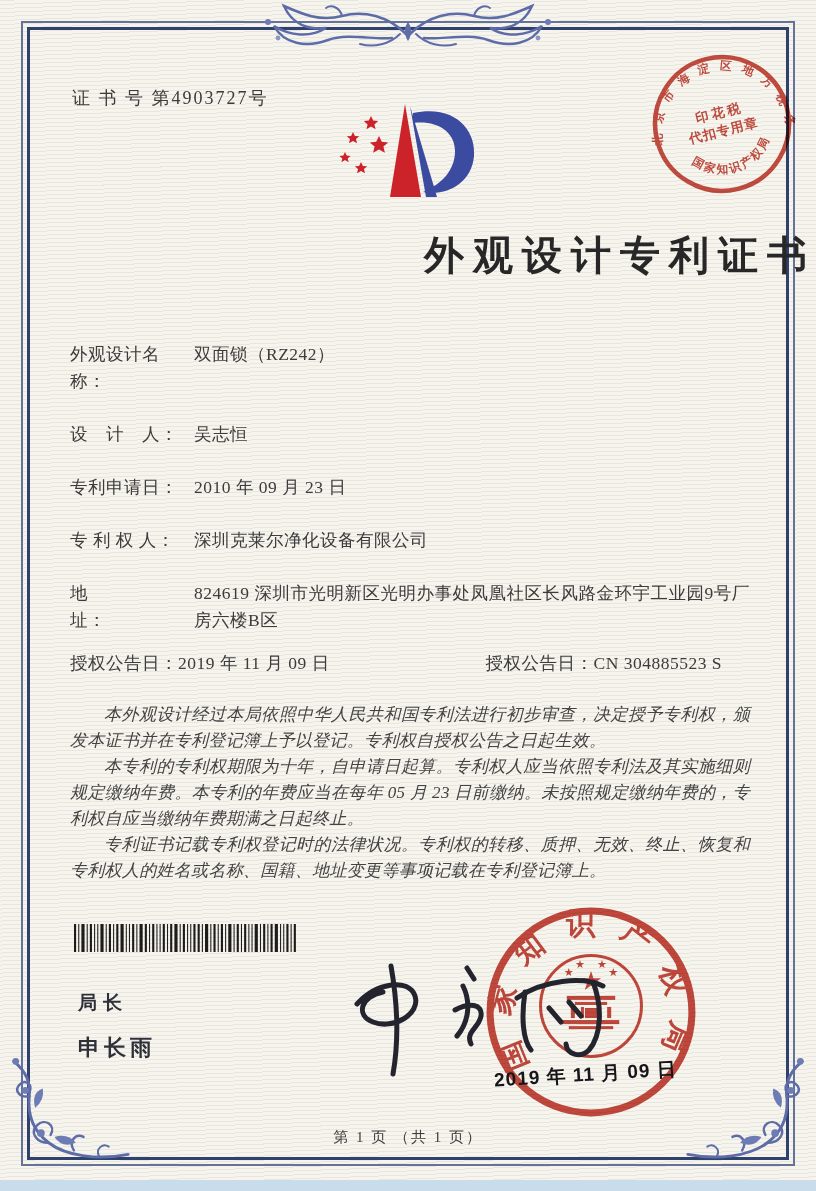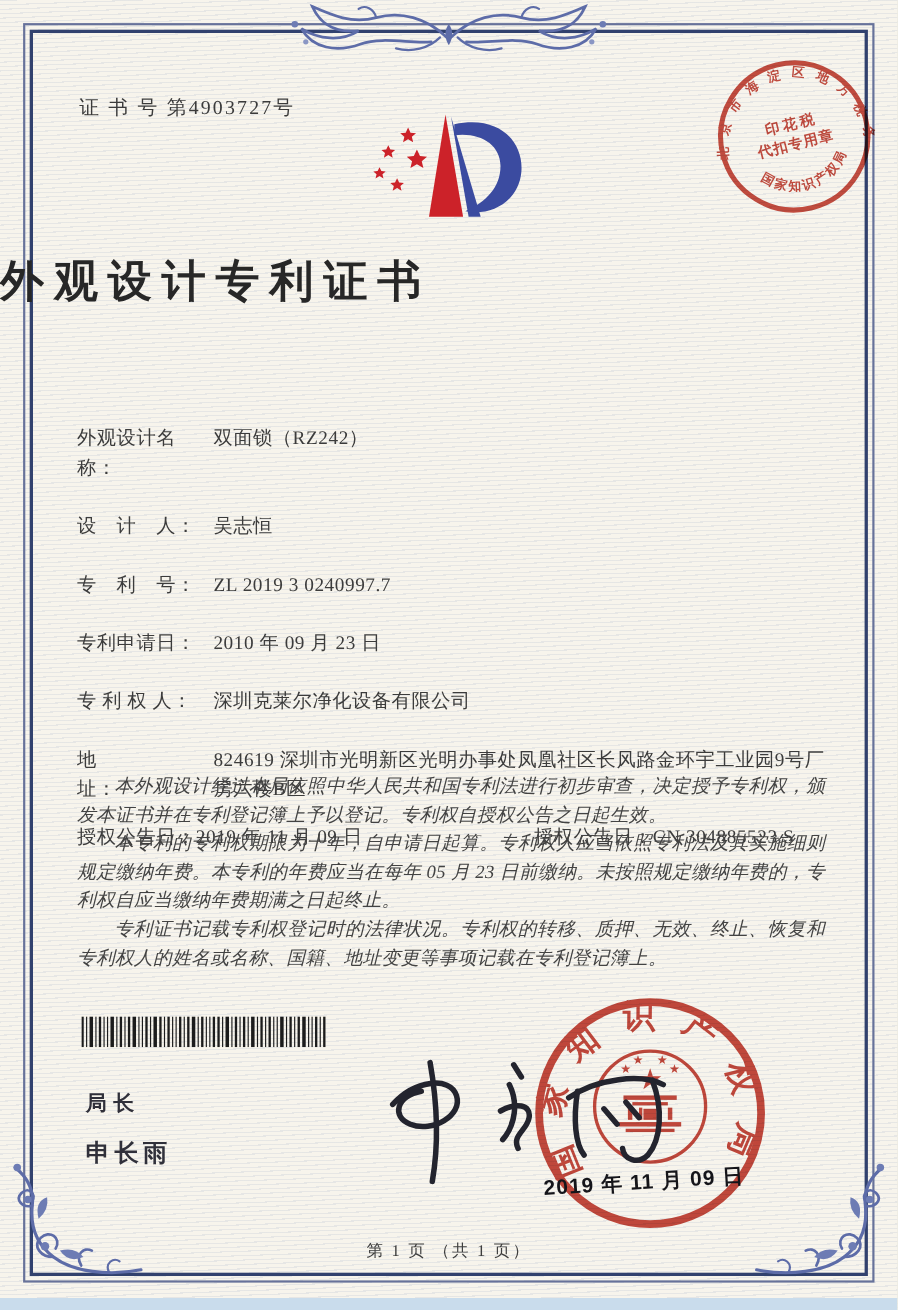--- a/index.html
+++ b/index.html
@@ -13,23 +13,23 @@
     background:repeating-linear-gradient(178deg,
       rgba(125,145,185,0.14) 0px, rgba(125,145,185,0.14) 1px,
       transparent 1px, transparent 4px);
   }
   .bottom-strip { position:absolute; left:0; right:0; bottom:0; height:11px; background:#c9dcec; z-index:8; }
   .frame-outer { position:absolute; left:21px; top:21px; right:21px; bottom:25px; border:2px solid #67729a; z-index:1; }
   .frame-inner { position:absolute; left:27px; top:27px; right:27px; bottom:31px; border:3px solid #31416e; z-index:1; }
 
   .cert-no { position:absolute; left:72px; top:86px; font-size:18px; letter-spacing:2px; color:#3b3b3b; z-index:2; }
   .logo { position:absolute; left:333px; top:100px; width:150px; height:114px; z-index:2; }
-  .title { position:absolute; left:0; right:0; top:228px; text-align:left; font-size:40px; font-weight:600; letter-spacing:9px; color:#272727; z-index:2; }
-
-  .fields { position:absolute; left:70px; right:64px; top:341px; z-index:2; font-size:17.5px; color:#3c3c3c;margin-top:44px; }
+  .title { position:absolute; left:0; right:0; top:228px; text-align:right; font-size:40px; font-weight:600; letter-spacing:9px; color:#272727; z-index:2; }
+
+  .fields { position:absolute; left:70px; right:64px; top:341px; z-index:2; font-size:17.5px; color:#3c3c3c; }
   .frow { display:flex; margin-bottom:26px; line-height:27px; letter-spacing:0.5px; }
   .frow .lab { flex:0 0 124px; }
   .frow .val { flex:1; }
   .frow.addr { margin-bottom:16px; }
   .grant { display:flex; line-height:27px; letter-spacing:0.5px; }
   .grant .right { margin-left:auto; padding-right:30px; }
 
   .paras { position:absolute; left:70px; right:66px; top:702px; z-index:2; font-size:17px; line-height:26px; color:#434343; text-align:justify;font-style:italic; }
   .paras p { margin:0; text-indent:2em; letter-spacing:0.3px; }
 
@@ -123,24 +123,20 @@
   <div class="title">外观设计专利证书</div>
 
   <div class="fields">
     <div class="frow">
       <span class="lab">外观设计名称：</span>
       <span class="val">双面锁（RZ242）</span>
     </div>
     <div class="frow">
       <span class="lab">设　计　人：</span>
       <span class="val">吴志恒</span>
-    </div>
-    <div class="frow">
-      <span class="lab">专　利　号：</span>
-      <span class="val">ZL 2019 3 0240997.7</span>
     </div>
     <div class="frow">
       <span class="lab">专利申请日：</span>
       <span class="val">2010 年 09 月 23 日</span>
     </div>
     <div class="frow">
       <span class="lab">专 利 权 人：</span>
       <span class="val">深圳克莱尔净化设备有限公司</span>
     </div>
     <div class="frow addr">

